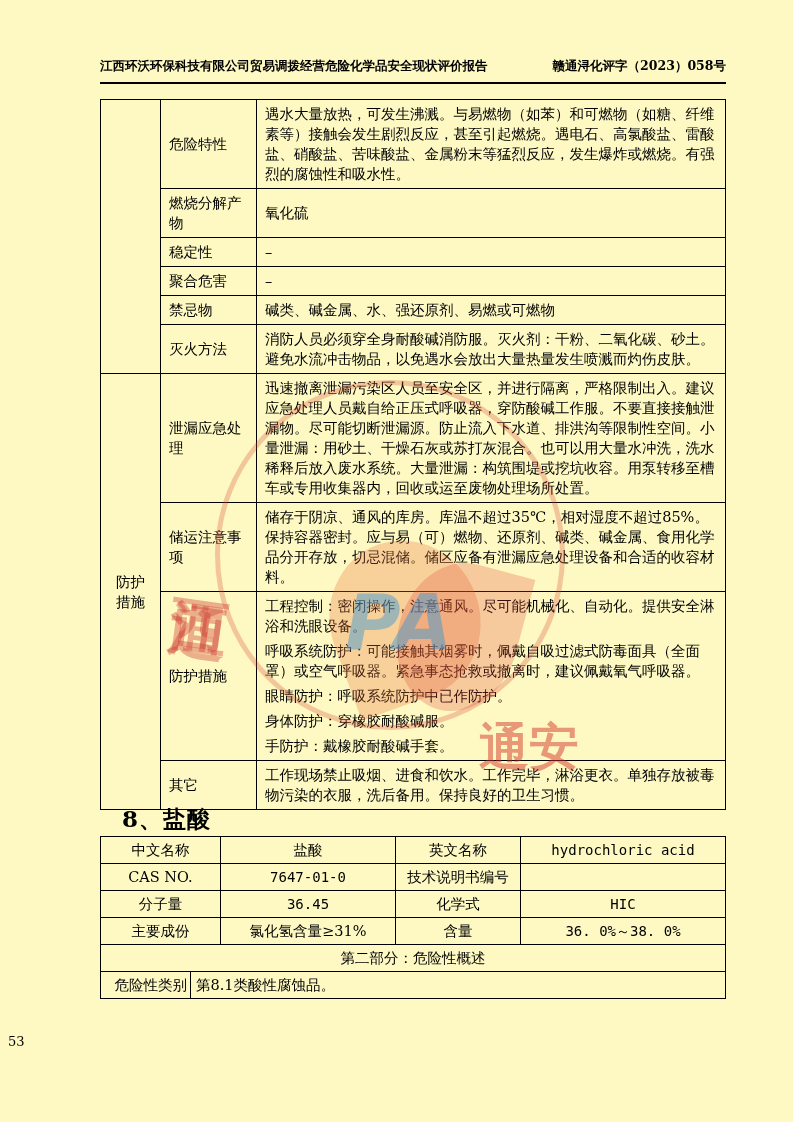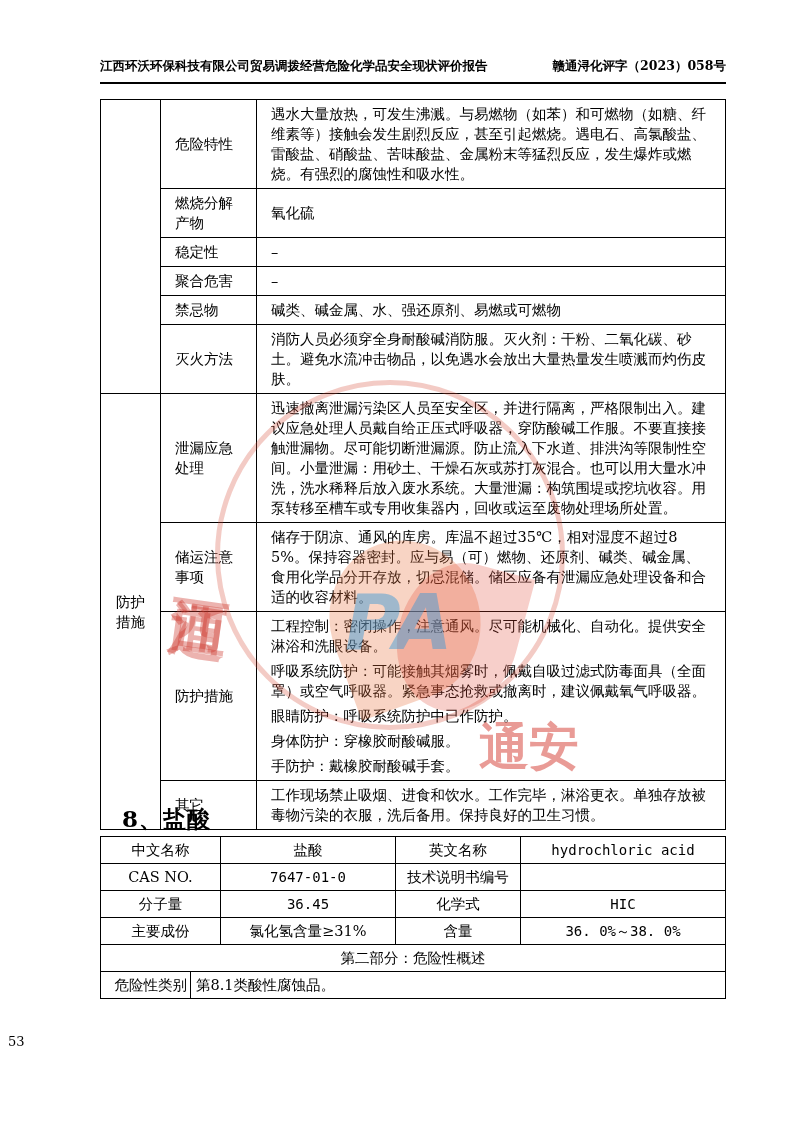--- a/index.html
+++ b/index.html
@@ -1,36 +1,36 @@
 <!DOCTYPE html>
 <html><head>
 <meta charset="utf-8">
 <style>
   * { margin:0; padding:0; box-sizing:border-box; }
   html,body { background:#888; }
   .page {
     position:relative; width:793px; height:1122px; margin:0 auto;
-    background:#ffffff; overflow:hidden; color:#000;
+    background:#fef9c3; overflow:hidden; color:#000;
     font-family:"DejaVu Serif","Liberation Serif",serif;
   }
   
   .header {
     position:absolute; top:58px; left:100px; width:626px;
     display:flex; justify-content:space-between; align-items:flex-end;
     font-size:12.5px; font-weight:bold;
     border-bottom:2.5px solid #000; padding-bottom:7px; white-space:nowrap;
   }
   
   table { border-collapse:collapse; table-layout:fixed; }
   .t1 {
     position:absolute; top:99px; left:100px; width:626px;
     font-size:14.5px;
   }
   .t1 td {
-    border:1px solid #000; padding:4px 14px;
+    border:1px solid #000; padding:4px 8px;
     vertical-align:middle; line-height:20px; word-break:break-all;
   }
   .t1 td.cat { text-align:center; padding:4px 12px; }
   .t1 td.lbl { }
   .t1 td.val p { margin:0 0 5px 0; }
   .t1 td.val p:last-child { margin-bottom:0; }
   
   .section-heading {
     position:absolute; top:804px; left:122px;
     font-size:23px; font-weight:bold; letter-spacing:1px;

